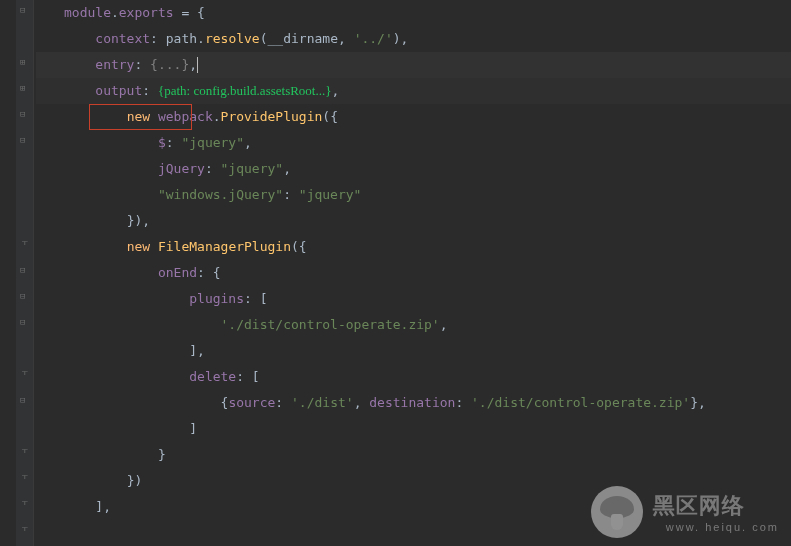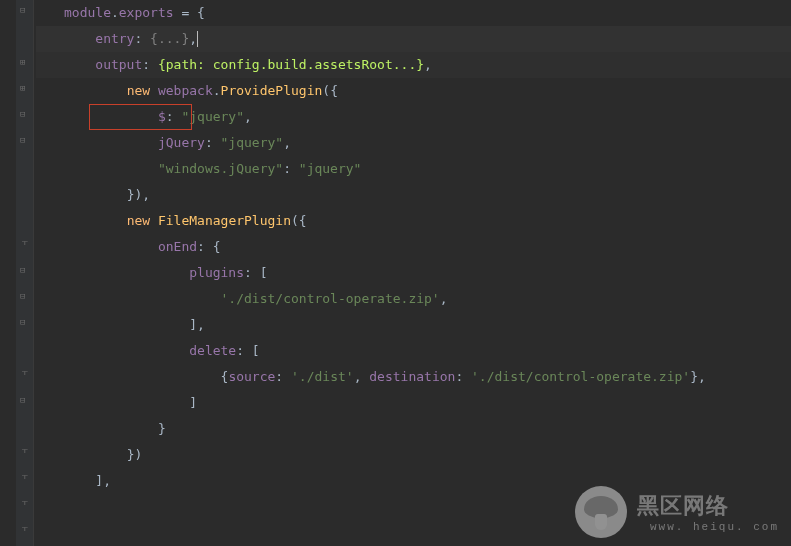--- a/index.html
+++ b/index.html
@@ -62,21 +62,21 @@
   .line.hl-dark { background: #2f2f2f; }
   .gutter-cell { height: 26px; position: relative; }
 
   
   .k { color: #fdba74; }      
   .p { color: #9876aa; }      
   .fn { color: #ffc66d; }     
   .s { color: #6a8759; }      
   .pn { color: #a9b7c6; }     
   .gray { color: #808080; }   
-  .fade { color: #bef264; }
+  .fade { color: #22c55e; font-family: Liberation Serif, serif; }
   .caret {
     border-left: 1px solid #bbb;
     display: inline-block;
     height: 16px;
     vertical-align: middle;
     margin-bottom: 2px;
   }
   .highlight-box {
     position: absolute;
     border: 1px solid #c8402a;
@@ -105,21 +105,21 @@
     background: #9a9a9a;
     border-radius: 50% 50% 48% 48% / 60% 60% 40% 40%;
   }
   .wm-stem {
     position: absolute;
     top: 28px; left: 20px;
     width: 12px; height: 16px;
     background: #e6e6e6;
     border-radius: 3px 3px 6px 6px;
   }
-  .wm-text { color: #b8b8b8; font-family: Liberation Mono, monospace; }
+  .wm-text { color: #b8b8b8; font-family: Liberation Sans, sans-serif; }
   .wm-title { font-size: 22px; font-weight: bold; letter-spacing: 1px; }
   .wm-url { font-size: 11px; letter-spacing: 2px; margin-left: 13px; }
 </style>
 </head>
 <body>
 
 <div class="editor">
   <div class="gutter">
     <div class="gutter-cell">
         <span class="fold fold-minus" style="top:6px"></span>
@@ -172,20 +172,21 @@
     <div class="gutter-cell">
         <span class="fold fold-end" style="top:6px"></span>
       </div>
   </div>
 
   <div class="code">
     <span class="bulb" style="top:56px"></span>
 
     <div class="line"><span class="p">module</span><span class="pn">.</span><span class="p">exports</span><span class="pn"> = {</span></div>
 
+    <div class="line"><span>    </span><span class="p">context</span><span class="pn">: </span><span class="pn">path</span><span class="pn">.</span><span class="fn">resolve</span><span class="pn">(</span><span class="pn">__dirname</span><span class="pn">, </span><span class="s">'../'</span><span class="pn">),</span></div>
 
     <div class="line hl"><span>    </span><span class="p">entry</span><span class="pn">: </span><span class="gray">{...}</span><span class="pn">,</span><span class="caret"></span></div>
 
     <div class="line hl-dark"><span>    </span><span class="p">output</span><span class="pn">: </span><span class="fade">{path: config.build.assetsRoot...}</span><span class="pn">,</span></div>
 
 
     <div class="line"><span>        </span><span class="k">new </span><span class="p">webpack</span><span class="pn">.</span><span class="fn">ProvidePlugin</span><span class="pn">({</span></div>
 
     <div class="line"><span>            </span><span class="p">$</span><span class="pn">: </span><span class="s">"jquery"</span><span class="pn">,</span></div>
 

